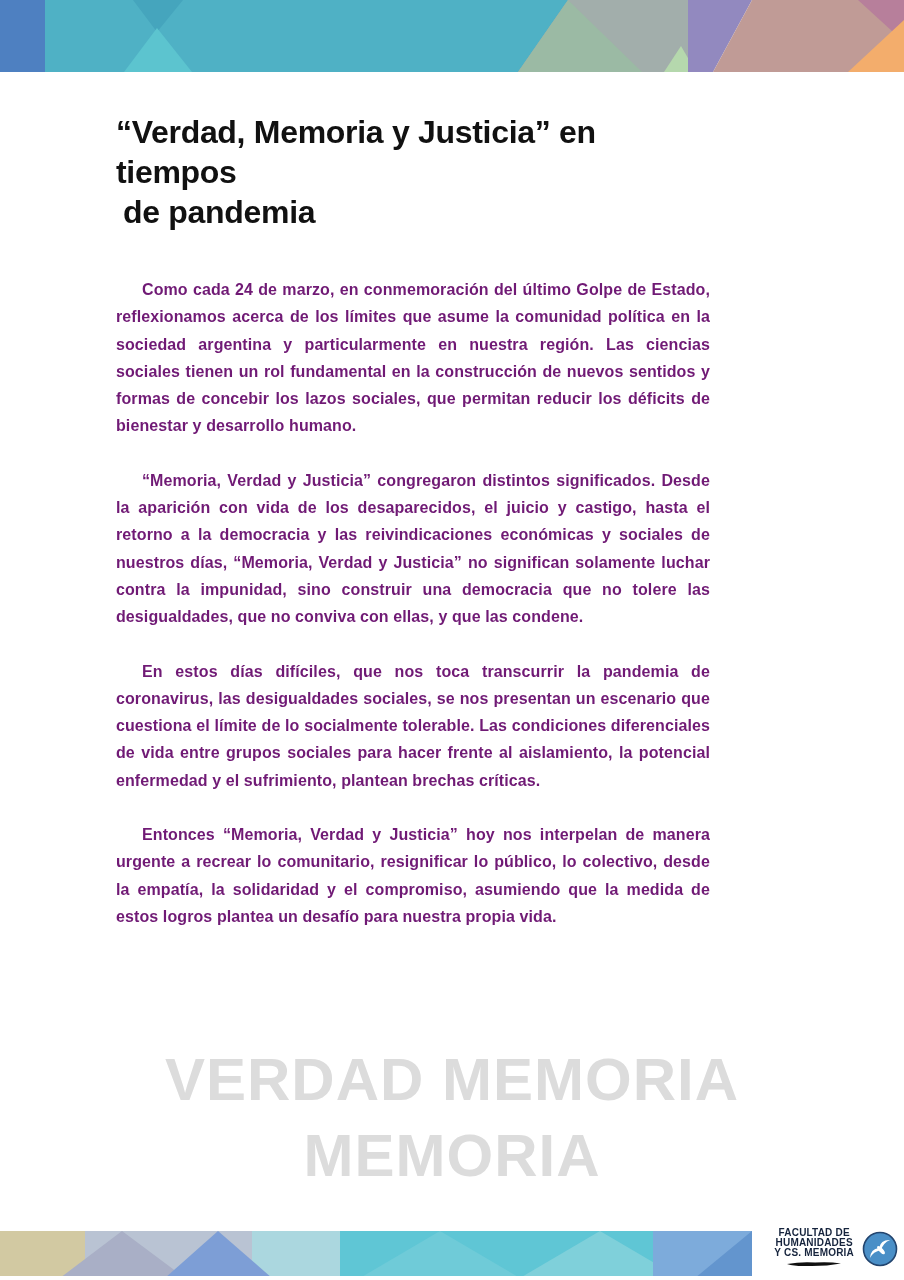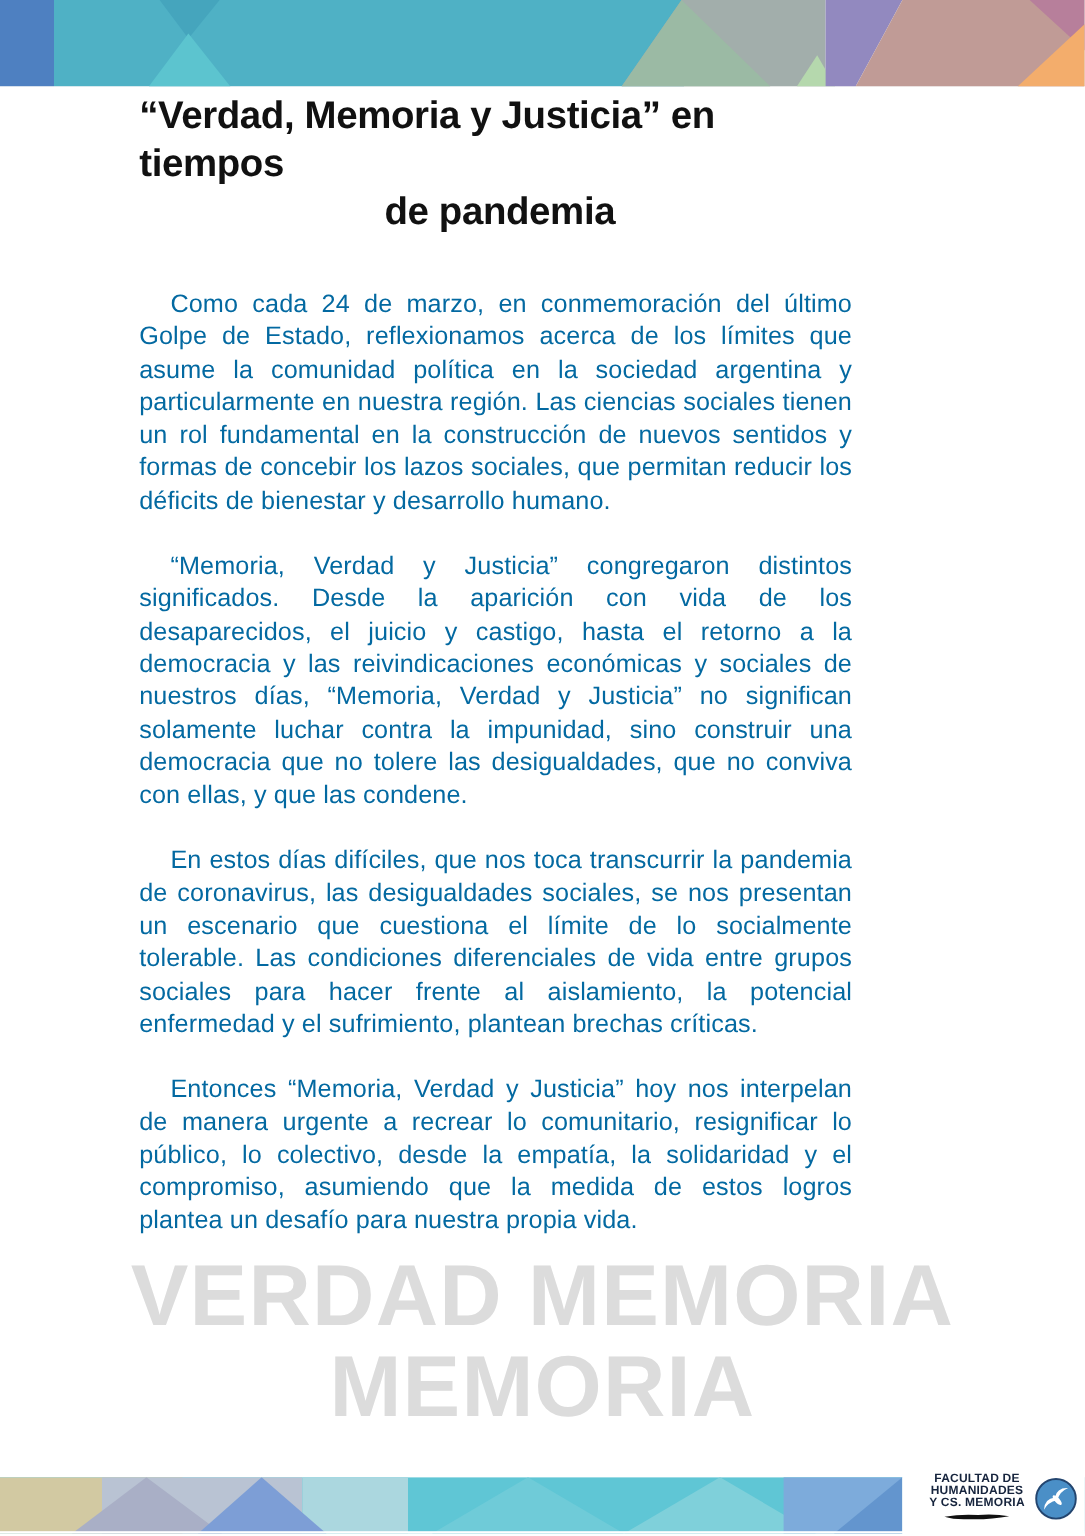--- a/index.html
+++ b/index.html
@@ -17,42 +17,43 @@
     border-bottom:1px solid #ededed;
   }
   .band-bottom {
     position:absolute; left:0; top:1231px; width:904px; height:47px;
   }
   .band-top svg, .band-bottom svg { display:block; }
 
   
   .content {
     position:absolute; top:0; left:0;
-    width:824px; padding:76px 114px 0 116px;
+    width:824px; padding:112px 114px 0 116px;
   }
   .title {
     color:#111111;
     font-size:32px; line-height:40px; font-weight:700;
     letter-spacing:-0.3px;
   }
-  .title .t2 { display:block; margin-left:7px;text-align:center; }
+  .title .t2 { display:block; margin-left:7px; }
   .body-text { margin-top:44px; }
   .body-text p {
-    font-size:21px; line-height:27.3px; color:#0369a1;
+    font-size:16px; line-height:27.3px; color:#701a75;
     text-align:justify; text-indent:26px;
     margin-bottom:27px;
     letter-spacing:0.1px;
+    font-weight:bold;
   }
   
   .watermark {
     position:absolute; top:1042px; left:0; width:904px;
     text-align:center;
     color:#dcdcdc;
     font-weight:700;
-    font-size:72px; line-height:76px;
+    font-size:60px; line-height:76px;
     letter-spacing:1px;
     user-select:none;
     white-space:nowrap;
   }
   
   .logo-box {
     position:absolute; right:0; top:1218px;
     width:152px; height:62px;
     background:#ffffff;
     display:flex; align-items:center; justify-content:flex-end;

